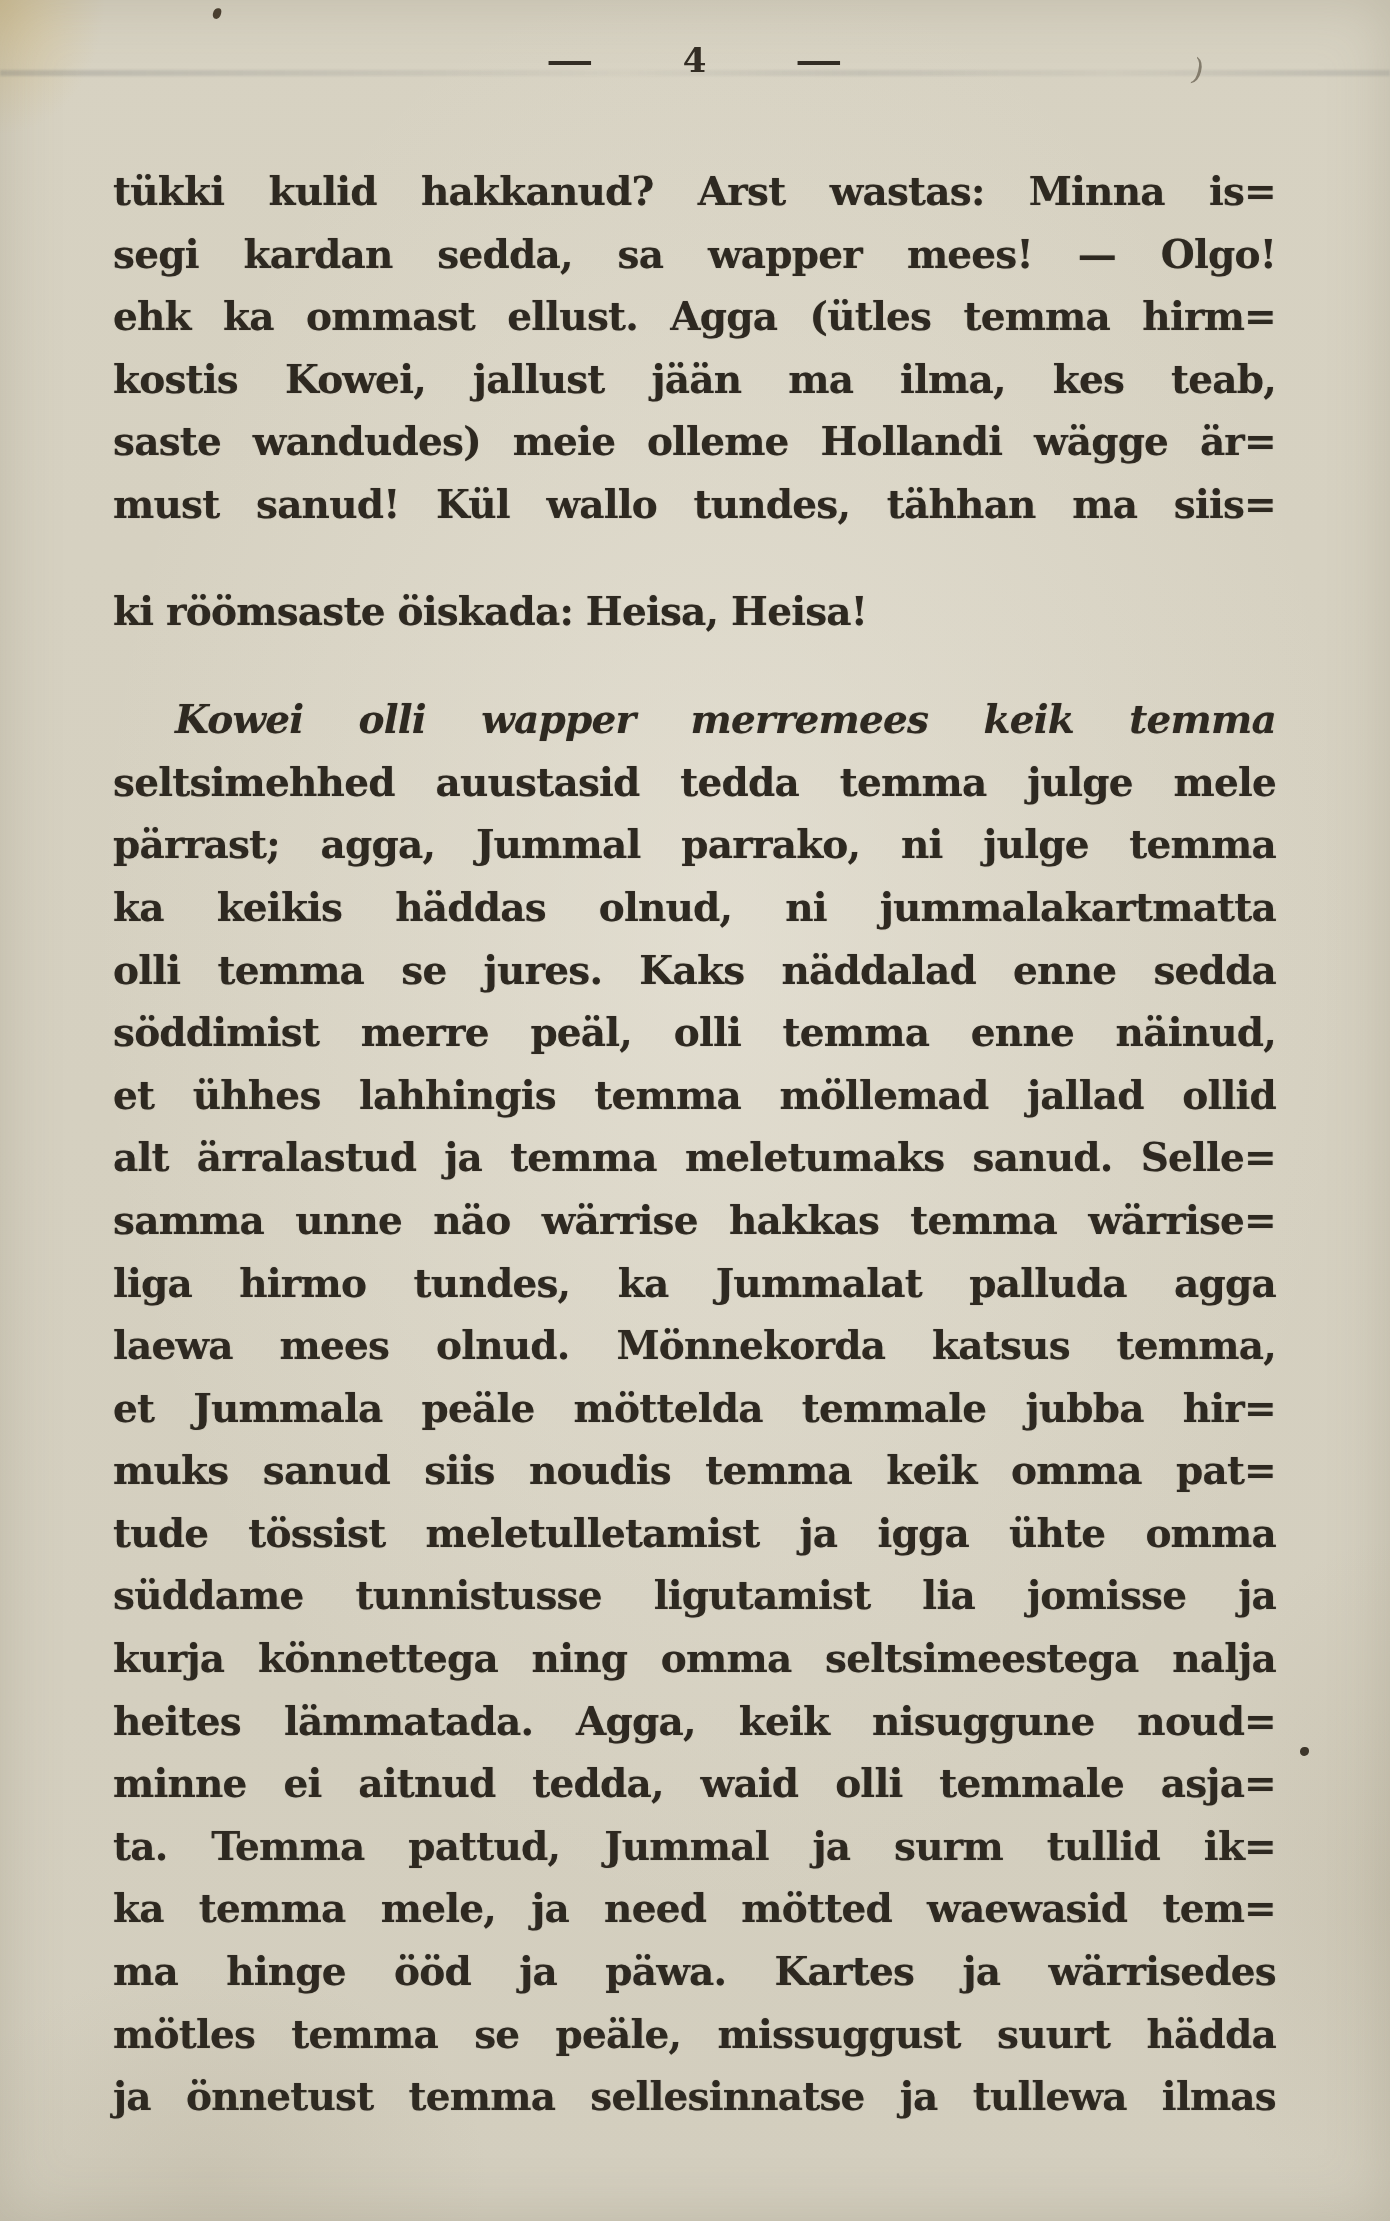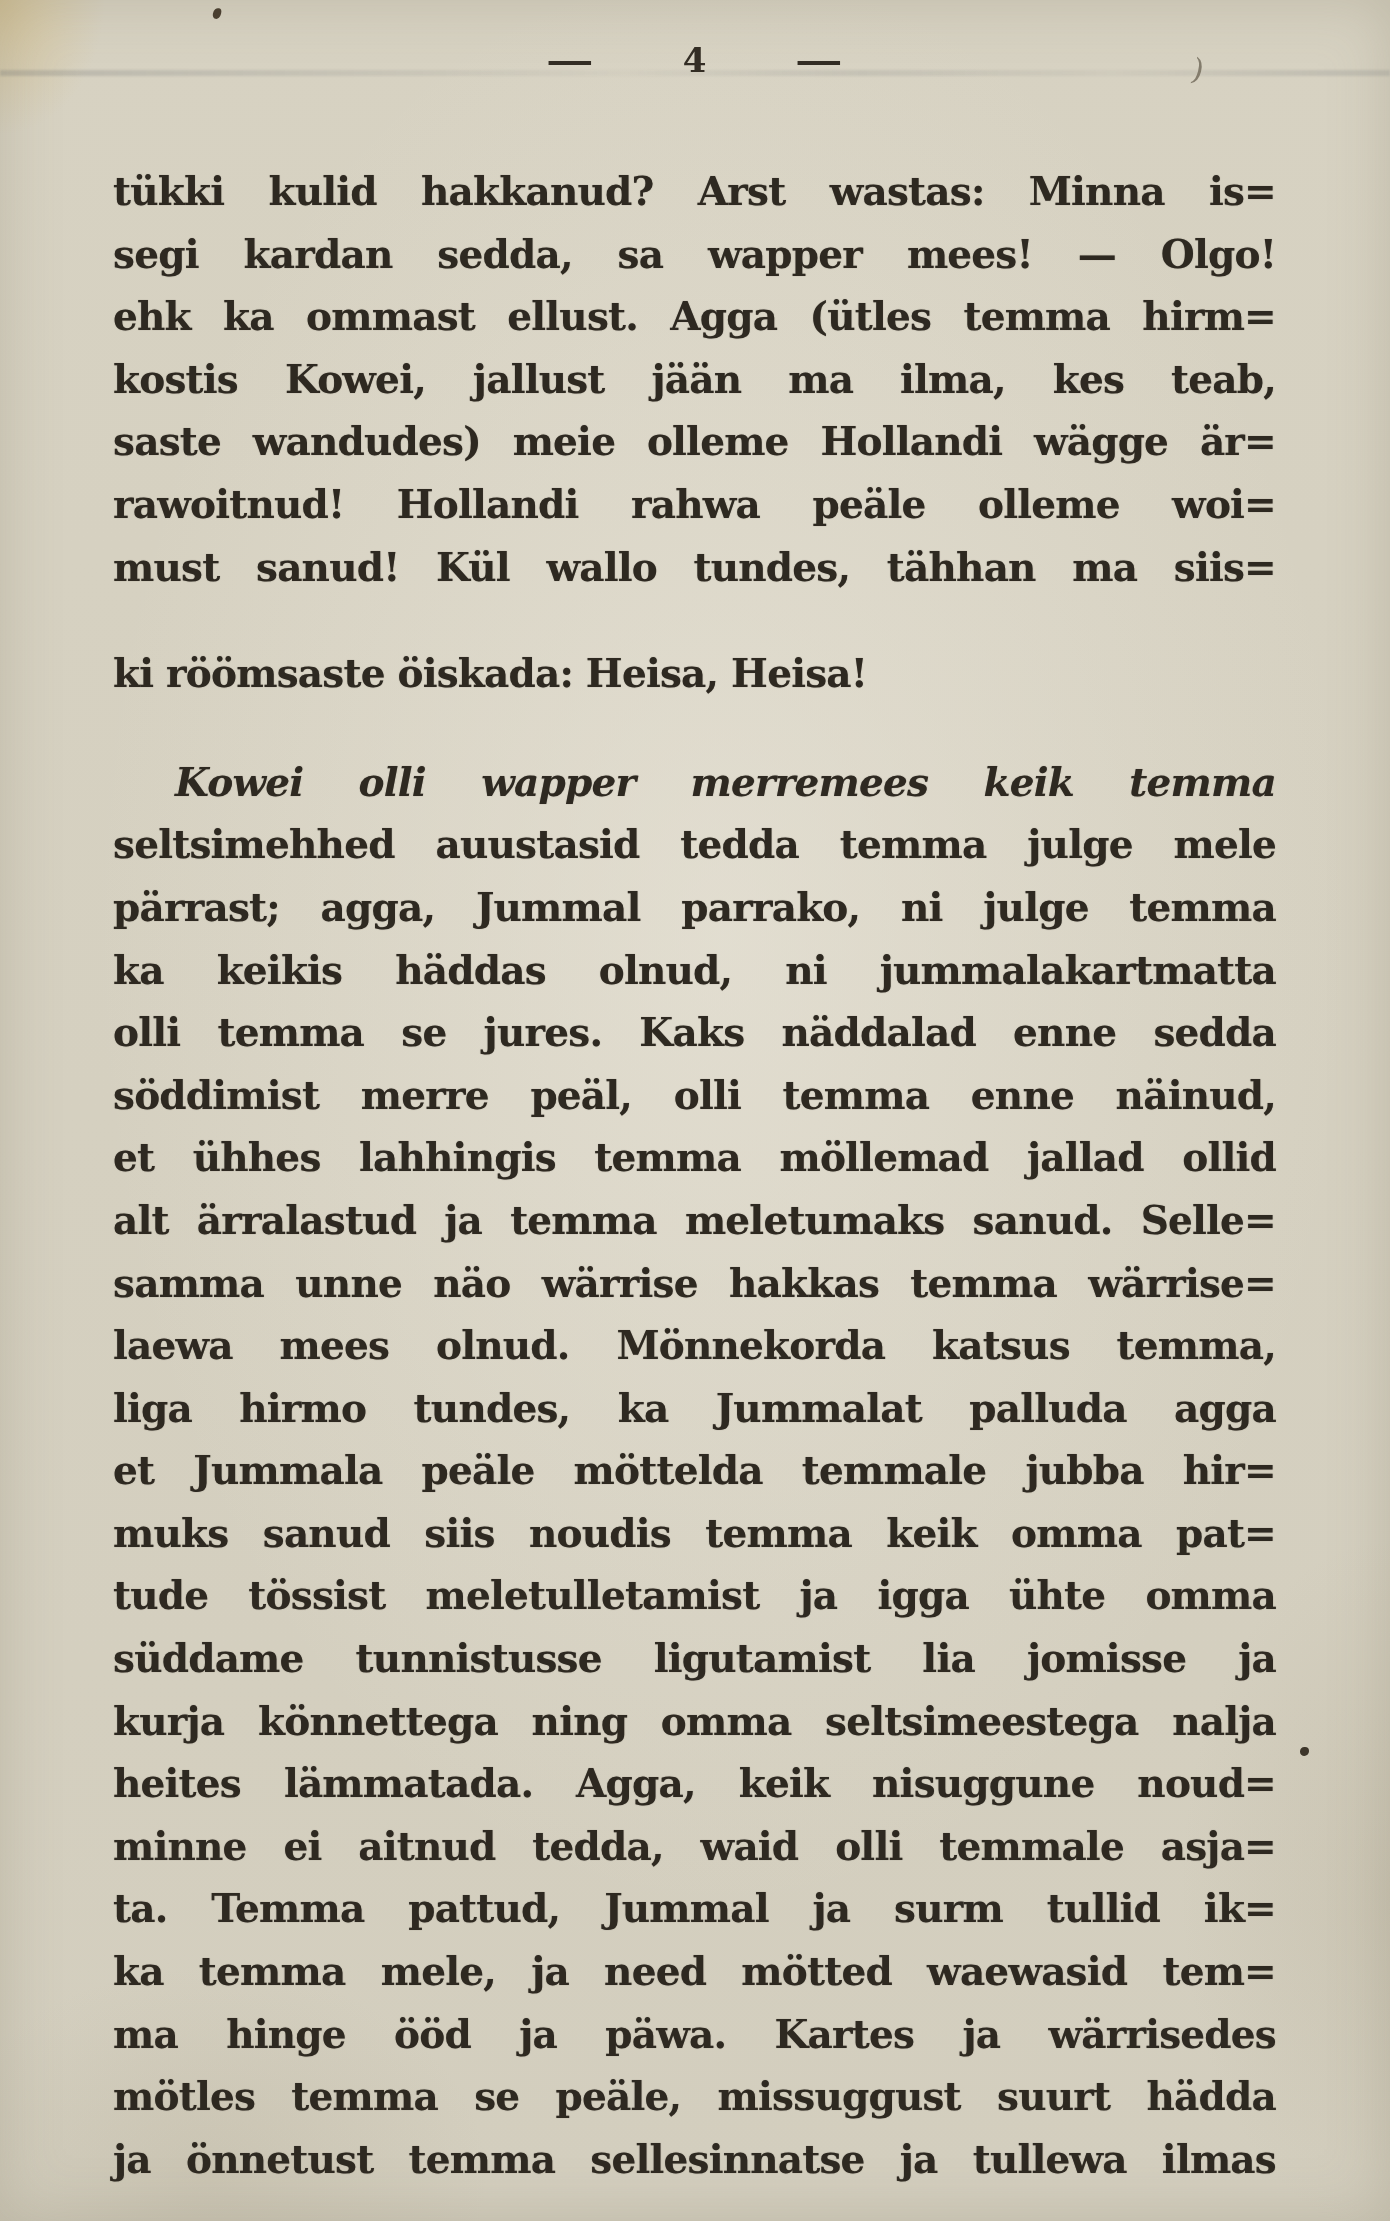--- a/index.html
+++ b/index.html
@@ -110,36 +110,35 @@
   <div class="paren-mark">)</div>
   <div class="speck-nalja"></div>
 
   <div class="text-block">
       <div class="para">
         <div class="line">tükki kulid hakkanud? Arst wastas: Minna is=</div>
         <div class="line">segi kardan sedda, sa wapper mees! — Olgo!</div>
         <div class="line">ehk ka ommast ellust. Agga (ütles temma hirm=</div>
         <div class="line">kostis Kowei, jallust jään ma ilma, kes teab,</div>
         <div class="line">saste wandudes) meie olleme Hollandi wägge är=</div>
-        <div class="line">rawoitnud! Hollandi rahwa peäle olleme woi=</div>
         <div class="line">must sanud! Kül wallo tundes, tähhan ma siis=</div>
         <div class="line ragged">ki röömsaste öiskada: Heisa, Heisa!</div>
       </div>
       <div class="para">
         <div class="line indent">Kowei olli wapper merremees keik temma</div>
         <div class="line">seltsimehhed auustasid tedda temma julge mele</div>
         <div class="line">pärrast; agga, Jummal parrako, ni julge temma</div>
         <div class="line">ka keikis häddas olnud, ni jummalakartmatta</div>
         <div class="line">olli temma se jures. Kaks näddalad enne sedda</div>
         <div class="line">söddimist merre peäl, olli temma enne näinud,</div>
         <div class="line">et ühhes lahhingis temma möllemad jallad ollid</div>
         <div class="line">alt ärralastud ja temma meletumaks sanud. Selle=</div>
         <div class="line">samma unne näo wärrise hakkas temma wärrise=</div>
+        <div class="line">liga hirmo tundes, ka Jummalat palluda agga</div>
         <div class="line">laewa mees olnud. Mönnekorda katsus temma,</div>
-        <div class="line">liga hirmo tundes, ka Jummalat palluda agga</div>
         <div class="line">et Jummala peäle möttelda temmale jubba hir=</div>
         <div class="line">muks sanud siis noudis temma keik omma pat=</div>
         <div class="line">tude tössist meletulletamist ja igga ühte omma</div>
         <div class="line">süddame tunnistusse ligutamist lia jomisse ja</div>
         <div class="line">kurja könnettega ning omma seltsimeestega nalja</div>
         <div class="line">heites lämmatada. Agga, keik nisuggune noud=</div>
         <div class="line">minne ei aitnud tedda, waid olli temmale asja=</div>
         <div class="line">ta. Temma pattud, Jummal ja surm tullid ik=</div>
         <div class="line">ka temma mele, ja need mötted waewasid tem=</div>
         <div class="line">ma hinge ööd ja päwa. Kartes ja wärrisedes</div>

